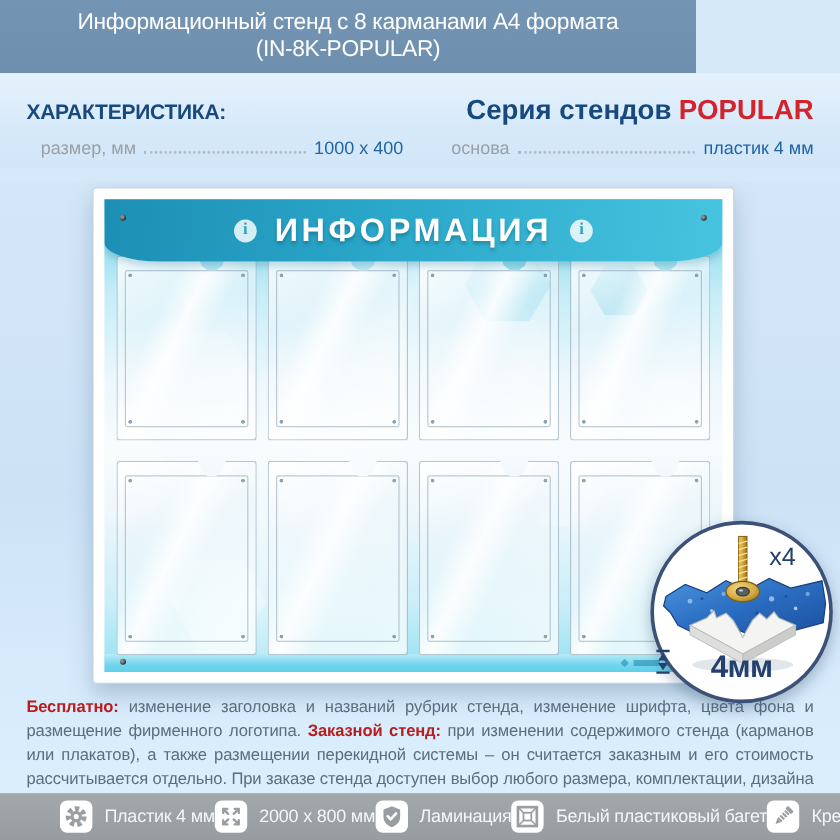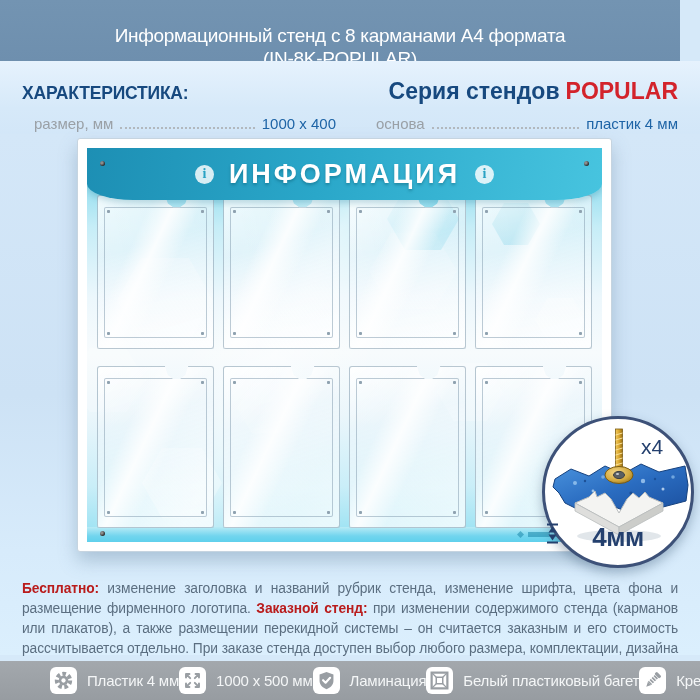--- a/index.html
+++ b/index.html
@@ -1,42 +1,42 @@
 <!DOCTYPE html>
 <html><head>
 <meta charset="utf-8">
 <style>
   * { margin:0; padding:0; box-sizing:border-box; }
   html,body { width:700px; height:700px; }
   body { font-family:"Liberation Sans", sans-serif; background:#d6e9f9; }
   .page { position:relative; width:700px; height:700px; overflow:hidden; }
 
   
-  .banner { position:absolute; left:0; top:0; width:680px; height:61px;
+  .banner { position:absolute; left:0; top:0; width:580px; height:61px;
     background:linear-gradient(180deg,#7394b2 0%,#6e8fae 100%);
-    color:#fff; text-align:center; padding-top:24px; }
+    color:#fff; text-align:center; padding-top:7px; }
   .banner .l1 { font-size:19px; letter-spacing:-0.3px; line-height:23px; }
   .banner .l2 { font-size:19px; letter-spacing:-0.3px; line-height:23px; }
 
   
   .specs { position:absolute; left:0; top:61px; width:700px; height:79px;
     background:linear-gradient(180deg,#e6f2fd 0%,#d6e9f9 60%,#d2e6f8 100%);
     padding:0 22px; }
   .specs-row1 { display:flex; justify-content:space-between; align-items:baseline; margin-top:17px; }
   .specs-heading { font-size:17.5px; font-weight:bold; color:#17497f; letter-spacing:-0.2px; }
   .series { font-size:23px; font-weight:bold; color:#17497f; }
   .series .pop { color:#d3232b; margin-left:6px; }
   .specs-row2 { display:flex; gap:28px; margin-top:10px; font-size:15px; }
   .spec { flex:1; display:flex; align-items:baseline;margin-left:12px; }
   .spec .lbl { color:#9aa0a6; white-space:nowrap; }
   .spec .dots { flex:1; border-bottom:2px dotted #b3b9bf; margin:0 7px 3px; height:1px; }
   .spec .val { color:#1e64a6; white-space:nowrap; }
 
   
-  .stage { position:absolute; left:0; top:134px; width:700px; height:521px;
+  .stage { position:absolute; left:0; top:152px; width:700px; height:521px;
     background:linear-gradient(180deg,#d4e7f8 0%,#cde2f5 50%,#d7ebfb 80%,#dbeffd 100%); }
 
   
   .board { position:absolute; left:77px; top:4px; width:535px; height:414px;
     background:#fff; border:1px solid #c6d4e0; border-radius:3px; padding:9px;
     box-shadow:0 9px 18px rgba(90,120,150,.35); }
   .board-content { position:relative; width:100%; height:100%; overflow:hidden;
     background:linear-gradient(180deg,#5ec9e4 0%,#8edcee 7%,#c6edf7 20%,#ecf7fc 38%,#f7fbfd 52%,#eaf6fb 68%,#c9eef8 86%,#93e0f2 100%); }
   .board-content::after { content:""; position:absolute; inset:0; pointer-events:none;
     background:linear-gradient(118deg, transparent 28%, rgba(255,255,255,.45) 41%, transparent 56%); }
@@ -288,21 +288,21 @@
 
     <div class="feature">
       <span class="ficon">
         <svg width="25" height="25" viewBox="0 0 27 27" fill="none" stroke="#999ea3" stroke-width="2.1" stroke-linecap="round" stroke-linejoin="round">
           <path d="M11 11 L6.5 6.5 M6.5 10.2 V6.5 H10.2"></path>
           <path d="M16 11 L20.5 6.5 M16.8 6.5 H20.5 V10.2"></path>
           <path d="M11 16 L6.5 20.5 M6.5 16.8 V20.5 H10.2"></path>
           <path d="M16 16 L20.5 20.5 M20.5 16.8 V20.5 H16.8"></path>
         </svg>
       </span>
-      <span class="flabel">1000 x 500 мм</span>
+      <span class="flabel">2000 x 800 мм</span>
     </div>
 
     <div class="feature">
       <span class="ficon">
         <svg width="25" height="25" viewBox="0 0 27 27">
           <path fill="#999ea3" d="M13.5 4.2 L21 7 V13.8 C21 18.3 17.8 21.2 13.5 23 C9.2 21.2 6 18.3 6 13.8 V7 Z"></path>
           <path d="M9.8 13.2 L12.5 15.9 L17.4 10.6" fill="none" stroke="#fff" stroke-width="2.3" stroke-linecap="round" stroke-linejoin="round"></path>
         </svg>
       </span>
       <span class="flabel">Ламинация</span>

